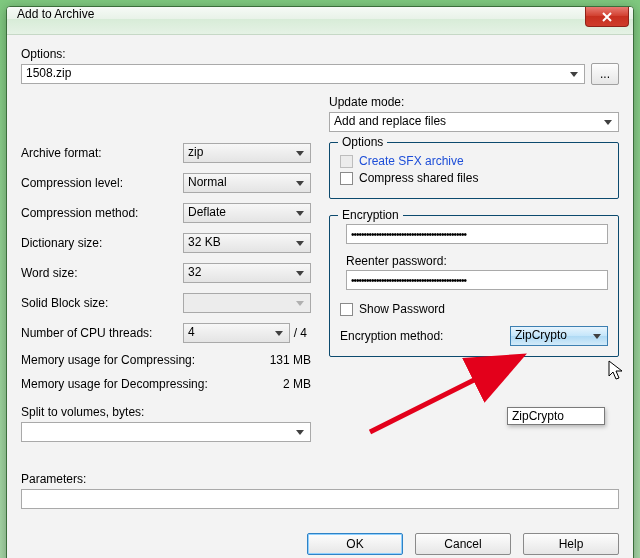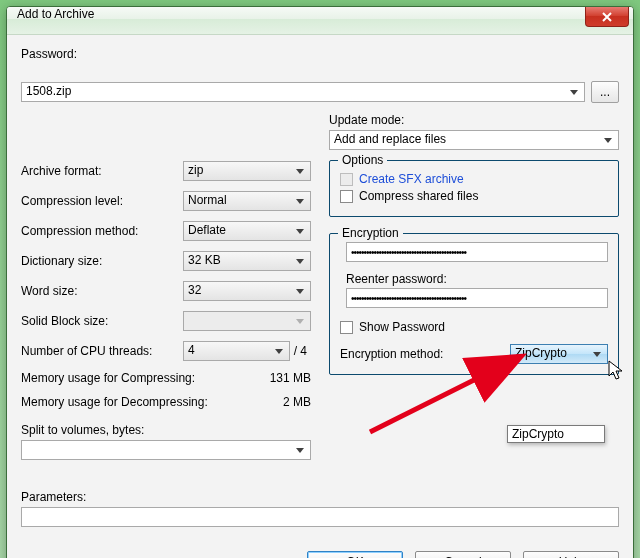--- a/index.html
+++ b/index.html
@@ -257,22 +257,22 @@
     <span class="title">Add to Archive</span>
     <div class="closebtn">
       <svg width="12" height="10" viewBox="0 0 12 10">
         <path d="M2 1 L10 9 M10 1 L2 9" stroke="#fff" stroke-width="2" fill="none"></path>
       </svg>
     </div>
   </div>
 
   <div class="client">
 
-    <div class="label">Password:</div>
-    <div class="row" style="margin-top:20px;">
+    <div class="label">Options:</div>
+    <div class="row" style="margin-top:2px;">
       <div class="combo wide" style="flex:1;">
         <span class="ctext">1508.zip</span>
       </div>
       <div class="browsebtn">
         <span>...</span>
       </div>
     </div>
 
     <div class="cols">
 

